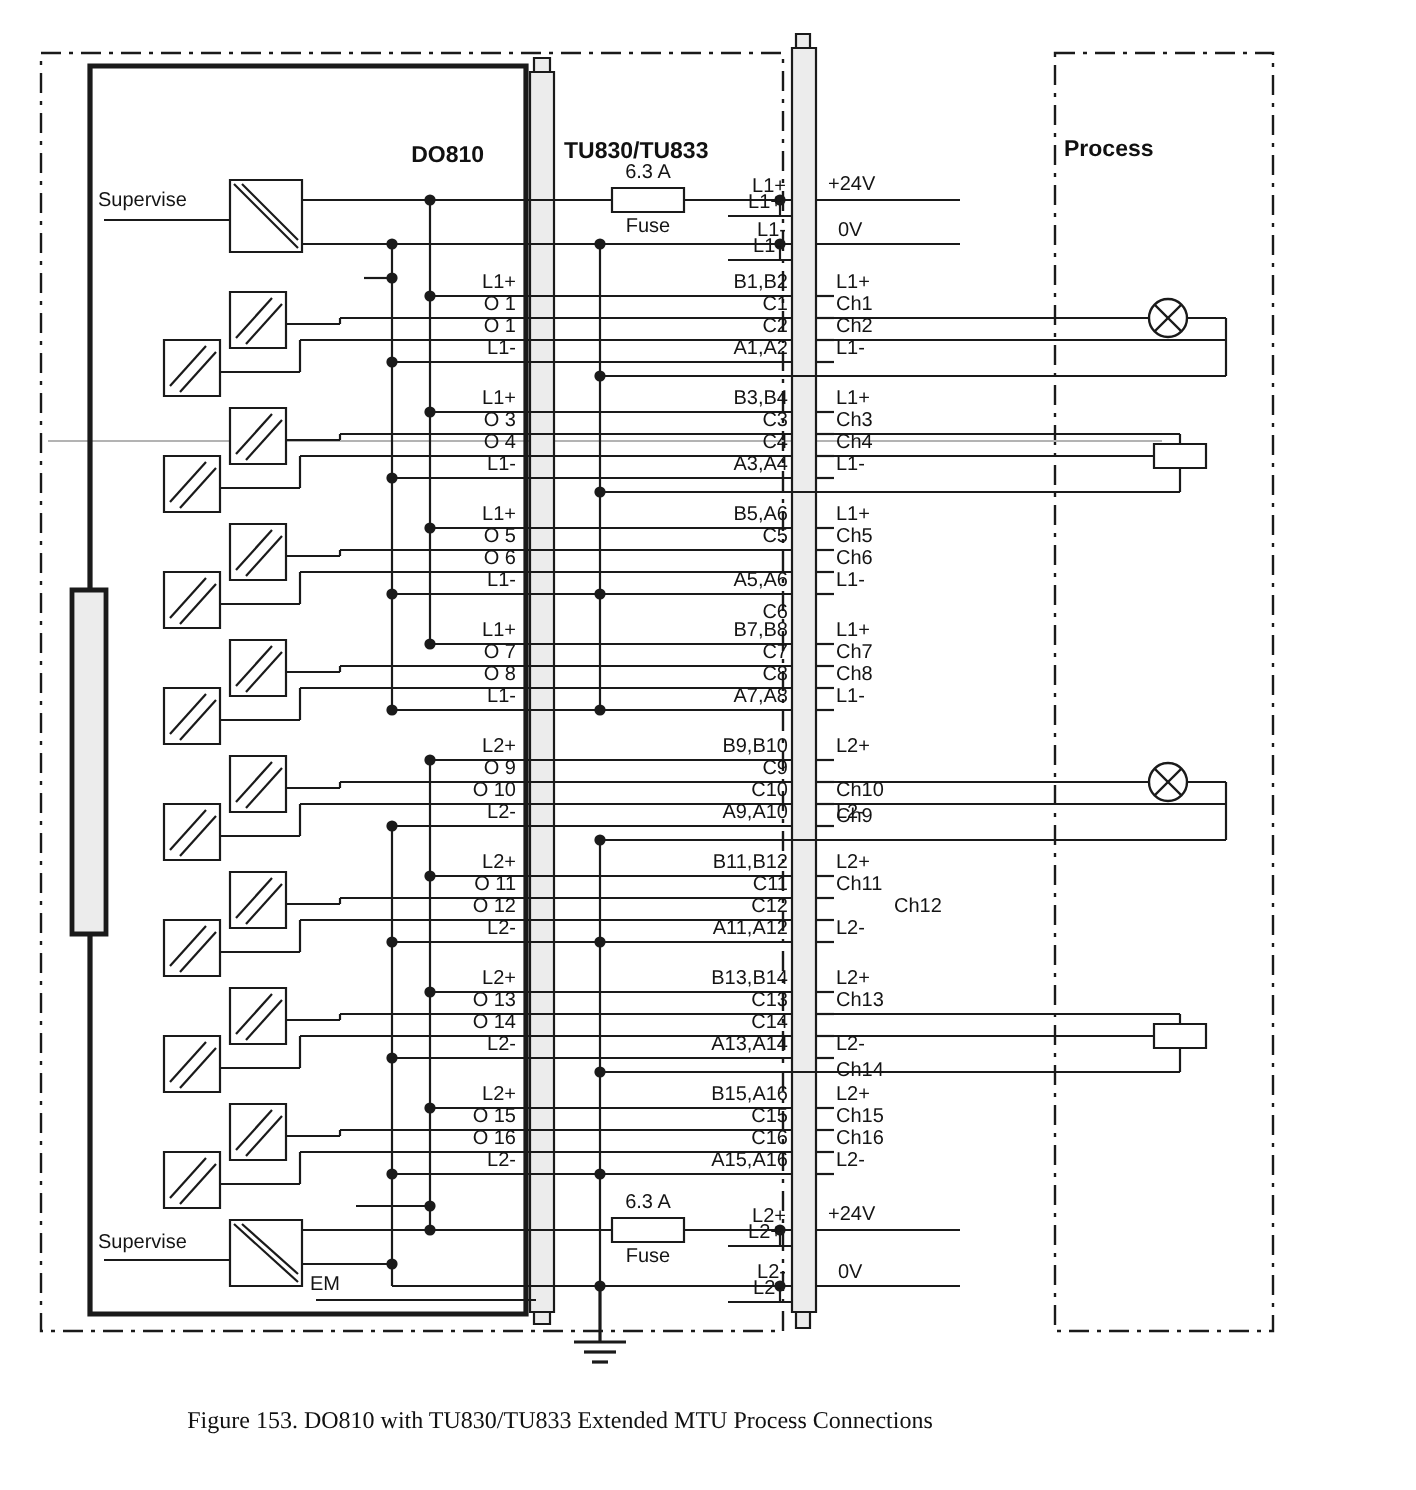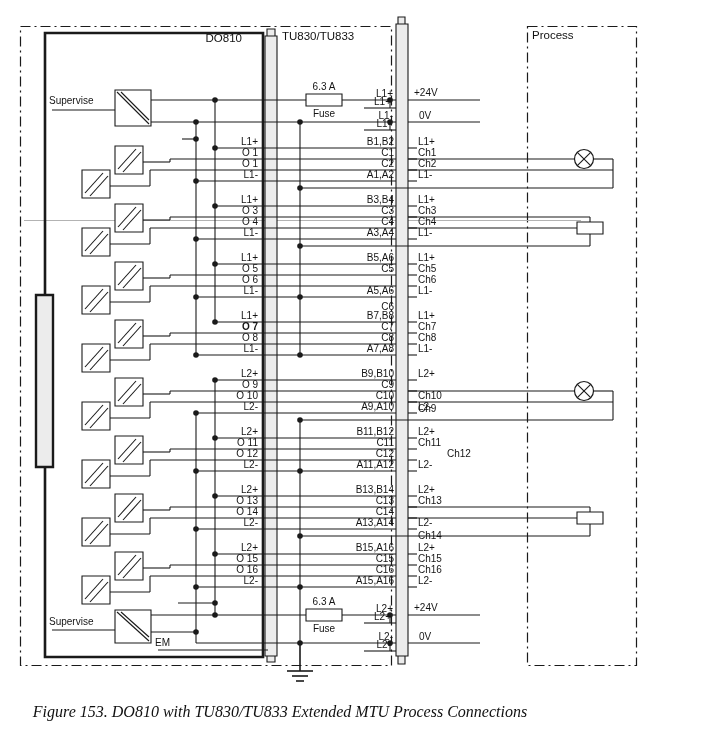--- a/index.html
+++ b/index.html
@@ -3,23 +3,23 @@
 <meta charset="utf-8">
 <style>
   html,body{margin:0;padding:0;background:#fff;}
   #stage{position:relative;width:708px;height:745px;background:#ffffff;overflow:hidden;
          font-family:"Liberation Sans",sans-serif;}
   svg{position:absolute;left:0;top:0;}
   svg line, svg rect, svg circle, svg path{vector-effect:non-scaling-stroke;}
   .lbl{position:absolute;font-size:10px;line-height:11px;color:#141414;white-space:nowrap;}
   .ra{text-align:right;}
   .ctr{text-align:center;}
-  .hdr{position:absolute;font-weight:normal;font-size:11.5px;line-height:13px;color:#111;white-space:nowrap;}
+  .hdr{position:absolute;font-weight:bold;font-size:11.5px;line-height:13px;color:#111;white-space:nowrap;margin-top:40px;}
   .cap{position:absolute;top:703px;left:0;width:560px;text-align:center;
-       font-family:"Liberation Serif",serif;font-style:italic;font-size:16px;color:#111;}
+       font-family:"Liberation Serif",serif;font-size:12px;color:#111;}
 </style>
 </head>
 <body>
 
 <div id="stage">
 
   <svg id="art" width="708" height="745" viewBox="0 0 708 745">
 
     <rect x="20.5" y="26.5" width="371" height="639" fill="none" stroke="#1a1a1a" stroke-width="1.2" stroke-dasharray="10 4 2 4"></rect>
     <rect x="527.5" y="26.5" width="109" height="639" fill="none" stroke="#1a1a1a" stroke-width="1.2" stroke-dasharray="10 4 2 4"></rect>
@@ -375,21 +375,21 @@
       <div class="lbl" style="left: 418px; top: 263px;">Ch5</div>
       <div class="lbl ra" style="left: 196px; top: 274px; width: 62px;">O 6</div>
       <div class="lbl ra" style="left: 330px; top: 274px; width: 64px; margin-top: 27px;">C6</div>
       <div class="lbl" style="left: 418px; top: 274px;">Ch6</div>
       <div class="lbl ra" style="left: 196px; top: 285px; width: 62px;">L1-</div>
       <div class="lbl ra" style="left: 330px; top: 285px; width: 64px;">A5,A6</div>
       <div class="lbl" style="left: 418px; top: 285px;">L1-</div>
       <div class="lbl ra" style="left: 196px; top: 310px; width: 62px;">L1+</div>
       <div class="lbl ra" style="left: 330px; top: 310px; width: 64px;">B7,B8</div>
       <div class="lbl" style="left: 418px; top: 310px;">L1+</div>
-      <div class="lbl ra" style="left: 196px; top: 321px; width: 62px; font-weight: bold;">O 7</div>
+      <div class="lbl ra" style="left: 196px; top: 321px; width: 62px;">O 7</div>
       <div class="lbl ra" style="left: 330px; top: 321px; width: 64px;">C7</div>
       <div class="lbl" style="left: 418px; top: 321px;">Ch7</div>
       <div class="lbl ra" style="left: 196px; top: 332px; width: 62px;">O 8</div>
       <div class="lbl ra" style="left: 330px; top: 332px; width: 64px;">C8</div>
       <div class="lbl" style="left: 418px; top: 332px;">Ch8</div>
       <div class="lbl ra" style="left: 196px; top: 343px; width: 62px;">L1-</div>
       <div class="lbl ra" style="left: 330px; top: 343px; width: 64px;">A7,A8</div>
       <div class="lbl" style="left: 418px; top: 343px;">L1-</div>
       <div class="lbl ra" style="left: 196px; top: 368px; width: 62px;">L2+</div>
       <div class="lbl ra" style="left: 330px; top: 368px; width: 64px;">B9,B10</div>

